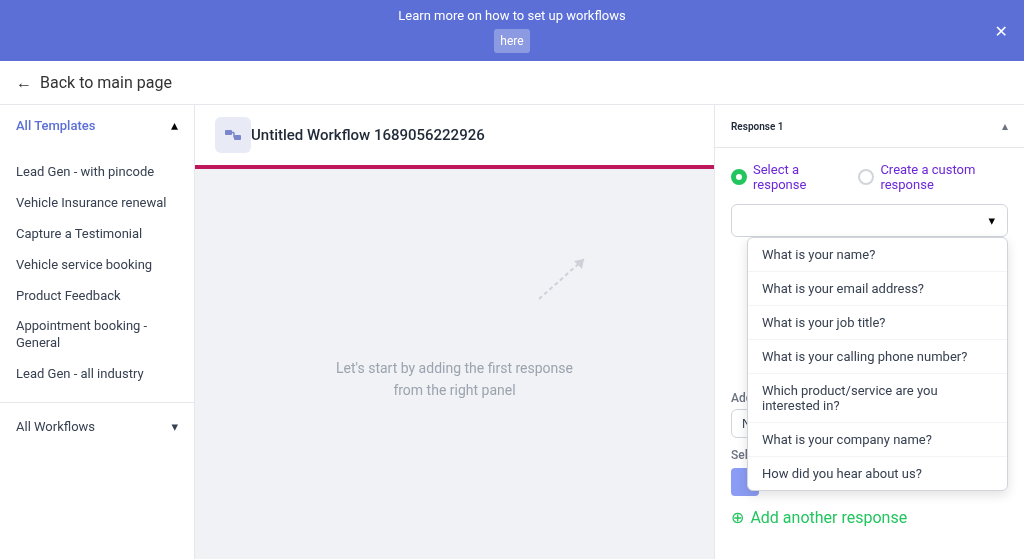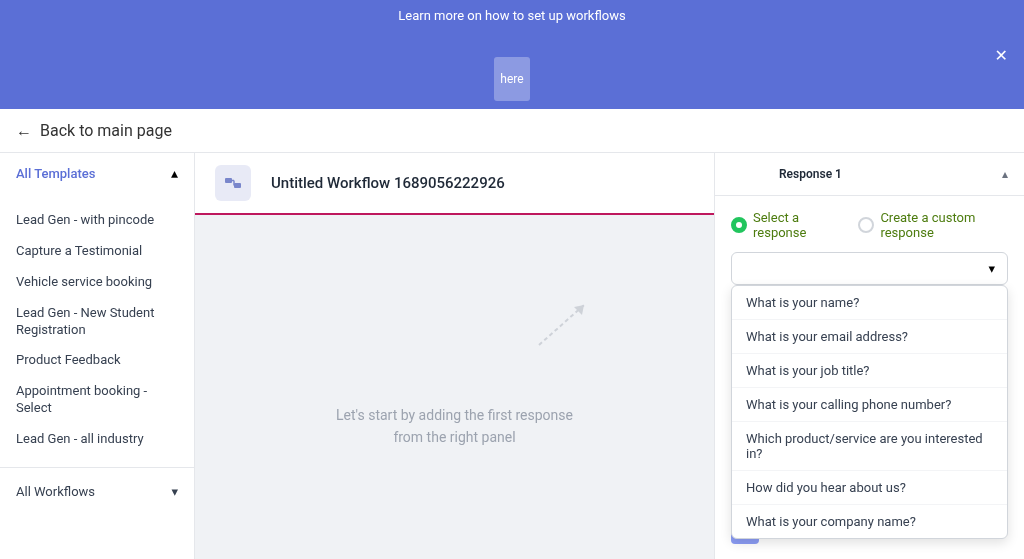--- a/index.html
+++ b/index.html
@@ -12,21 +12,21 @@
       text-align: center;
       padding: 8px 16px;
       font-size: 13px;
       position: relative;
       display: flex;
       align-items: center;
       justify-content: center;
       gap: 6px;
       flex-direction: column;
     }
-    .top-banner a { color: white; background: rgba(255,255,255,0.3); padding: 15px 6px; border-radius: 3px; text-decoration: none; font-size: 12px; margin-top: 28px; }
+    .top-banner a { color: white; background: rgba(255,255,255,0.3); padding: 5px 6px; border-radius: 3px; text-decoration: none; font-size: 12px; }
     .banner-close { position: absolute; right: 16px; top: 50%; transform: translateY(-50%); cursor: pointer; font-size: 16px; color: white; background: none; border: none; }
 
     
     .back-nav {
       padding: 12px 16px;
       display: flex;
       align-items: center;
       gap: 8px;
       font-size: 13px;
       color: #333;
@@ -91,25 +91,25 @@
     
     .canvas-area {
       flex: 1;
       background: #f0f2f5;
       display: flex;
       flex-direction: column;
       overflow: hidden;
     }
     .workflow-header {
       background: white;
-      border-bottom: 2px solid #be185d;
+      border-bottom: 4px solid #be185d;
       padding: 12px 20px;
       display: flex;
       align-items: center;
-      gap: 20px;
+      gap: 0;
     }
     .workflow-icon {
       width: 36px;
       height: 36px;
       background: #e8eaf6;
       border-radius: 6px;
       display: flex;
       align-items: center;
       justify-content: center;
       font-size: 18px;
@@ -150,45 +150,44 @@
       flex-shrink: 0;
     }
     .panel-header {
       display: flex;
       align-items: center;
       justify-content: space-between;
       padding: 14px 16px;
       border-bottom: 1px solid #e5e7eb;
     }
     .panel-title {
-      font-size: 12px;
+      font-size: 10px;
       font-weight: 600;
       color: #1f2937;
-      margin-left: 48px;
     }
     .panel-collapse {
       cursor: pointer;
       color: #6b7280;
       font-size: 12px;
     }
     .panel-body {
       padding: 14px 16px;
     }
     .radio-group {
       display: flex;
       gap: 20px;
       margin-bottom: 12px;
       align-items: center;
     }
     .radio-option {
       display: flex;
       align-items: center;
       gap: 6px;
       font-size: 13px;
-      color: #4d7c0f;
+      color: #6d28d9;
       cursor: pointer;
     }
     .radio-circle {
       width: 16px;
       height: 16px;
       border-radius: 50%;
       border: 2px solid #d1d5db;
       display: flex;
       align-items: center;
       justify-content: center;
@@ -219,21 +218,21 @@
       display: flex;
       align-items: center;
       justify-content: space-between;
       cursor: pointer;
       background: white;
       font-size: 13px;
     }
     .dropdown-list {
       position: absolute;
       top: 100%;
-      left: 0;
+      left: 16px;
       right: 0;
       background: white;
       border: 1px solid #d1d5db;
       border-radius: 6px;
       box-shadow: 0 4px 12px rgba(0,0,0,0.12);
       z-index: 100;
       overflow: hidden;
     }
     .dropdown-item {
       padding: 9px 14px;
@@ -317,25 +316,25 @@
 <div class="main-layout">
 
   <div class="sidebar">
     <div class="sidebar-section">
       <div class="sidebar-section-header">
         <span class="sidebar-section-title">All Templates</span>
         <span>▴</span>
       </div>
       <div>
         <div class="sidebar-item">Lead Gen - with pincode</div>
+        <div class="sidebar-item">Vehicle Insurance renewal</div>
         <div class="sidebar-item">Capture a Testimonial</div>
         <div class="sidebar-item">Vehicle service booking</div>
-        <div class="sidebar-item">Lead Gen - New Student Registration</div>
         <div class="sidebar-item">Product Feedback</div>
-        <div class="sidebar-item">Appointment booking - Select</div>
+        <div class="sidebar-item">Appointment booking - General</div>
         <div class="sidebar-item">Lead Gen - all industry</div>
       </div>
     </div>
     <hr class="sidebar-divider">
     <div class="all-workflows-header">
       <span>All Workflows</span>
       <span>▾</span>
     </div>
   </div>
 
@@ -385,22 +384,22 @@
         <div class="dropdown-trigger">
           <span></span>
           <span>▾</span>
         </div>
         <div class="dropdown-list">
           <div class="dropdown-item">What is your name?</div>
           <div class="dropdown-item">What is your email address?</div>
           <div class="dropdown-item">What is your job title?</div>
           <div class="dropdown-item">What is your calling phone number?</div>
           <div class="dropdown-item">Which product/service are you interested in?</div>
+          <div class="dropdown-item">What is your company name?</div>
           <div class="dropdown-item">How did you hear about us?</div>
-          <div class="dropdown-item">What is your company name?</div>
         </div>
       </div>
 
       <div style="margin-top:148px;">
         <div class="add-label">Add</div>
         <div class="add-input-row">
           <input class="add-input" value="N" style="width: 32px; flex: 0 0 auto;">
         </div>
         <div class="select-label">Sele</div>
         <div class="select-row">

